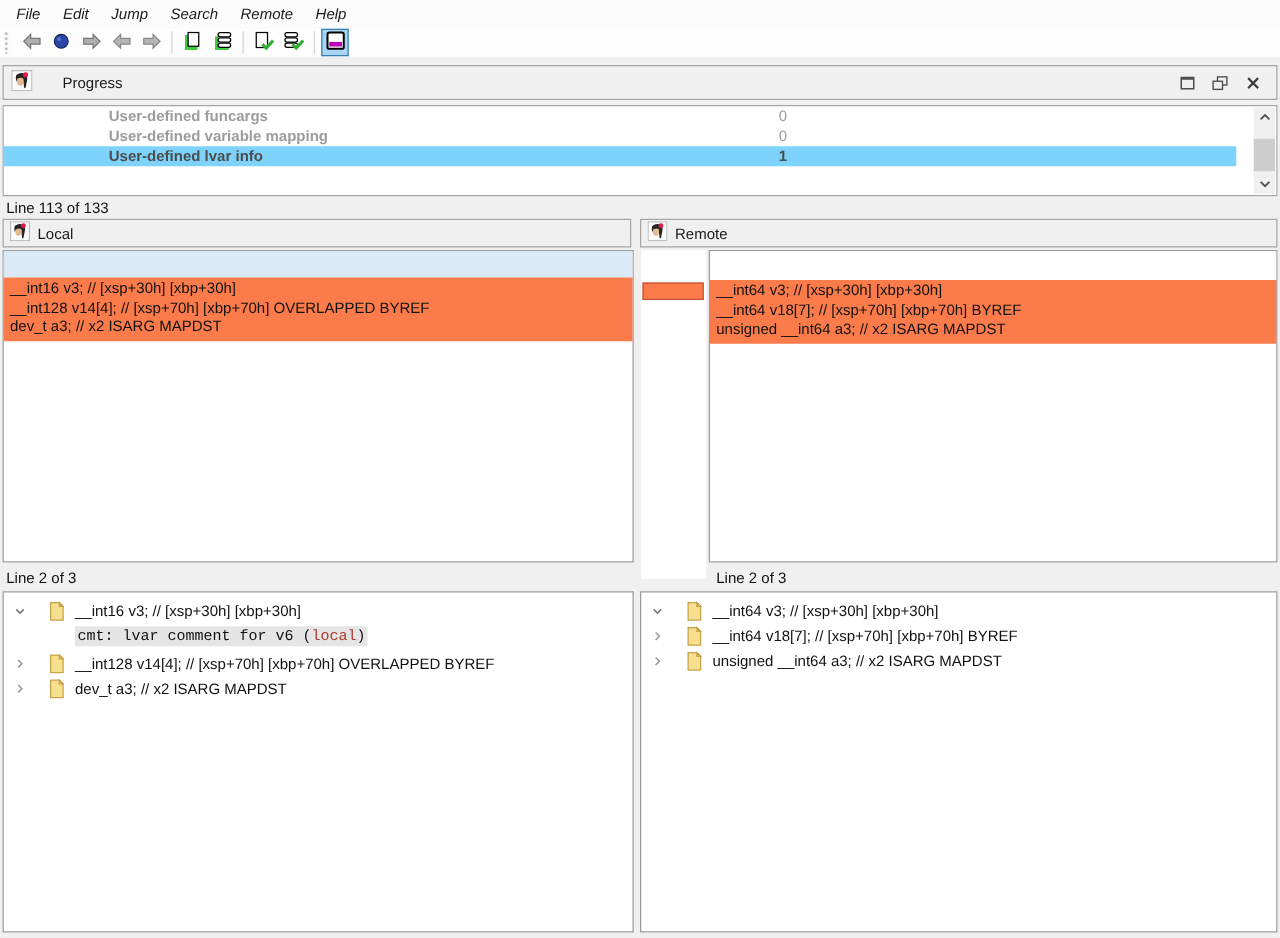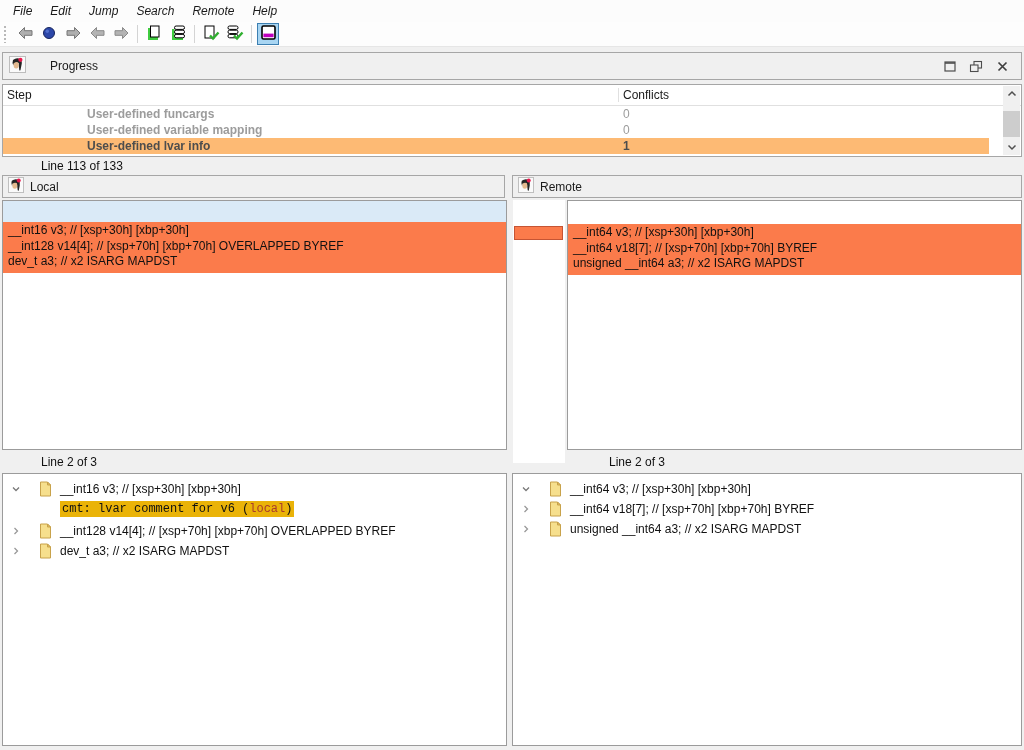--- a/index.html
+++ b/index.html
@@ -54,32 +54,32 @@
   .steps-panel {
     position:absolute; left:2px; top:84px; width:1020px; height:73px;
     background:#FFFFFF; border:1px solid #A6A6A6;
   }
   .steps-header { position:relative; height:21px; border-bottom:1px solid #E0E0E0; }
   .steps-header .hcell-step { position:absolute; left:4px; top:3px; }
   .steps-header .hcell-conf { position:absolute; left:620px; top:3px; border-left:1px solid #E0E0E0; padding-left:4px; margin-left:-5px; }
   .step-row { position:relative; height:16px; line-height:16px; color:#9C9C9C; width:986px; }
   .step-row .sname { position:absolute; left:84px;font-weight:bold; }
   .step-row .sconf { position:absolute; left:620px; }
-  .step-row.hl { background:#fdba74; color:#4D4D4D; font-weight:bold; }
+  .step-row.hl { background:#7dd3fc; color:#4D4D4D; font-weight:bold; }
 
   
   .vscroll {
     position:absolute; right:1px; top:1px; width:17px; height:69px; background:#F0F0F0;
   }
   .vs-arrow { position:absolute; left:0; width:17px; height:16px; display:flex; align-items:center; justify-content:center; }
   .vs-up { top:0; } .vs-down { bottom:0; }
   .vs-thumb { position:absolute; left:0; top:25px; width:17px; height:26px; background:#CDCDCD; }
 
   
-  .line-status { position:absolute; height:16px; line-height:16px; color:#111;margin-left:36px; }
+  .line-status { position:absolute; height:16px; line-height:16px; color:#111; }
 
   
   .pane-header {
     position:absolute; top:175px; height:23px; background:#F0F0F0; border:1px solid #A6A6A6;
     display:flex; align-items:center;
   }
   .pane-header .ida-icon { margin-left:5px; }
   .pane-header .ph-label { margin-left:6px; }
 
   
@@ -92,21 +92,21 @@
   .gutter { position:absolute; left:513px; top:200px; width:52px; height:263px; background:#FFFFFF; }
   .gutter-marker { position:absolute; left:1px; top:26px; width:49px; height:14px; background:#FB7B4B; border:1px solid #C65433; }
 
   
   .tree-pane { position:absolute; top:473px; height:273px; background:#FFFFFF; border:1px solid #9B9B9B; padding-top:5px; }
   .trow { height:20px; display:flex; align-items:center; }
   .chev { width:12px; height:12px; margin-left:7px; display:flex; align-items:center; }
   .ficon { width:14px; height:16px; margin-left:16px; display:flex; align-items:center; }
   .ntext { margin-left:8px; color:#111; }
   .detail-row { height:20px; display:flex; align-items:center; padding-left:57px; }
-  .cmt-text { background:#eab308; padding:1px 2px; color:#111;text-align:center; }
+  .cmt-text { background:#e5e5e5; padding:1px 2px; color:#111;text-align:center; }
   .cmt-tag { color:#A83B2B; }
   .type-text { color:#2B2BD0; }
 </style>
 </head>
 <body>
 
 <div class="menubar">
   <div class="menu-item">File</div>
   <div class="menu-item">Edit</div>
   <div class="menu-item">Jump</div>
@@ -235,24 +235,20 @@
     </div>
     <div class="win-btn">
       <svg width="13" height="13" viewBox="0 0 13 13">
           <path d="M2.5 2.5 L10.5 10.5 M10.5 2.5 L2.5 10.5" stroke="#3F3F3F" stroke-width="1.7"></path>
         </svg>
     </div>
   </div>
 </div>
 
 <div class="steps-panel">
-  <div class="steps-header">
-    <span class="hcell-step">Step</span>
-    <span class="hcell-conf">Conflicts</span>
-  </div>
   <div class="step-row">
     <span class="sname">User-defined funcargs</span>
     <span class="sconf">0</span>
   </div>
   <div class="step-row">
     <span class="sname">User-defined variable mapping</span>
     <span class="sconf">0</span>
   </div>
   <div class="step-row hl">
     <span class="sname">User-defined lvar info</span>

